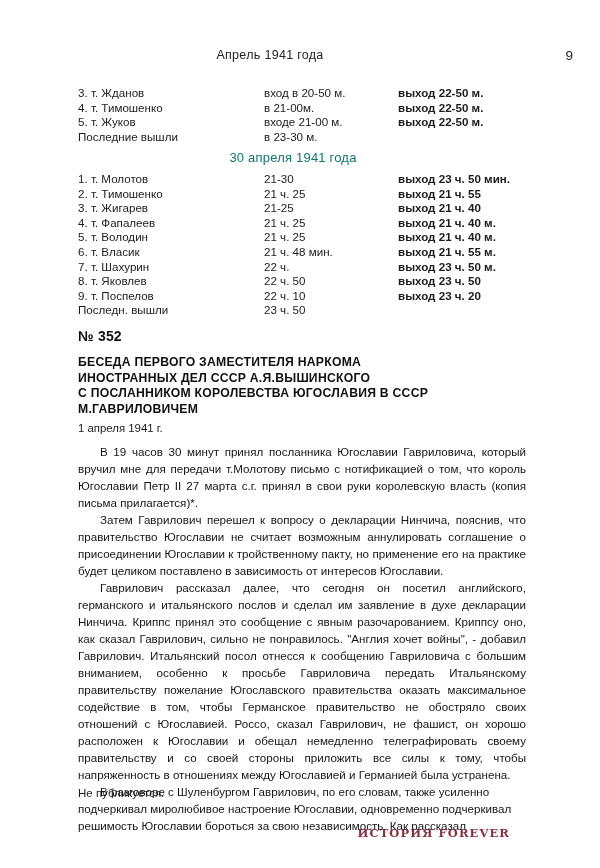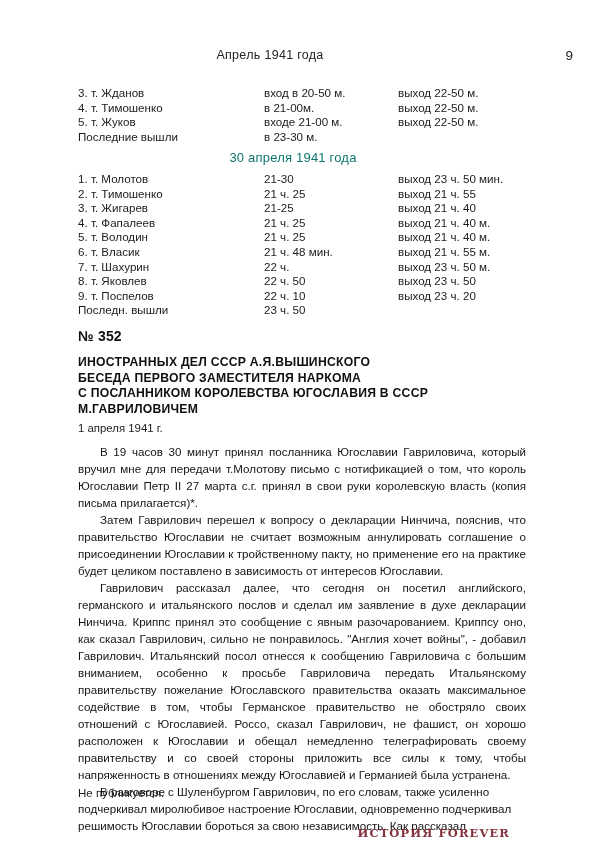--- a/index.html
+++ b/index.html
@@ -76,20 +76,21 @@
   }
   .att-enter {
     position: absolute;
     left: 186px;
     top: 0;
   }
   .att-exit {
     position: absolute;
     left: 320px;
     top: 0;
+    font-weight: bold;
   }
 
   
   .sub-date {
     position: absolute;
     left: 78px;
     top: 150px;
     width: 430px;
     text-align: center;
     font-size: 13px;
@@ -255,22 +256,22 @@
       <div class="att-row">
         <span class="att-name">Последн. вышли</span>
         <span class="att-enter">23 ч. 50</span>
         <span class="att-exit"></span>
       </div>
     </div>
 
   <div class="doc-number">№ 352</div>
 
   <div class="doc-title" id="doc-title">
+      <div>БЕСЕДА ПЕРВОГО ЗАМЕСТИТЕЛЯ НАРКОМА</div>
       <div>ИНОСТРАННЫХ ДЕЛ СССР А.Я.ВЫШИНСКОГО</div>
-      <div>БЕСЕДА ПЕРВОГО ЗАМЕСТИТЕЛЯ НАРКОМА</div>
       <div>С ПОСЛАННИКОМ КОРОЛЕВСТВА ЮГОСЛАВИЯ В СССР</div>
       <div>М.ГАВРИЛОВИЧЕМ</div>
     </div>
 
   <div class="doc-date">1 апреля 1941 г.</div>
 
   <div class="body-text" id="body-text">
       <p>В 19 часов 30 минут принял посланника Югославии Гавриловича, который вручил мне для передачи т.Молотову письмо с нотификацией о том, что король Югославии Петр II 27 марта с.г. принял в свои руки королевскую власть (копия письма прилагается)*.</p>
       <p>Затем Гаврилович перешел к вопросу о декларации Нинчича, пояснив, что правительство Югославии не считает возможным аннулировать соглашение о присоединении Югославии к тройственному пакту, но применение его на практике будет целиком поставлено в зависимость от интересов Югославии.</p>
       <p>Гаврилович рассказал далее, что сегодня он посетил английского, германского и итальянского послов и сделал им заявление в духе декларации Нинчича. Криппс принял это сообщение с явным разочарованием. Криппсу оно, как сказал Гаврилович, сильно не понравилось. "Англия хочет войны", - добавил Гаврилович. Итальянский посол отнесся к сообщению Гавриловича с большим вниманием, особенно к просьбе Гавриловича передать Итальянскому правительству пожелание Югославского правительства оказать максимальное содействие в том, чтобы Германское правительство не обостряло своих отношений с Югославией. Россо, сказал Гаврилович, не фашист, он хорошо расположен к Югославии и обещал немедленно телеграфировать своему правительству и со своей стороны приложить все силы к тому, чтобы напряженность в отношениях между Югославией и Германией была устранена.</p>

